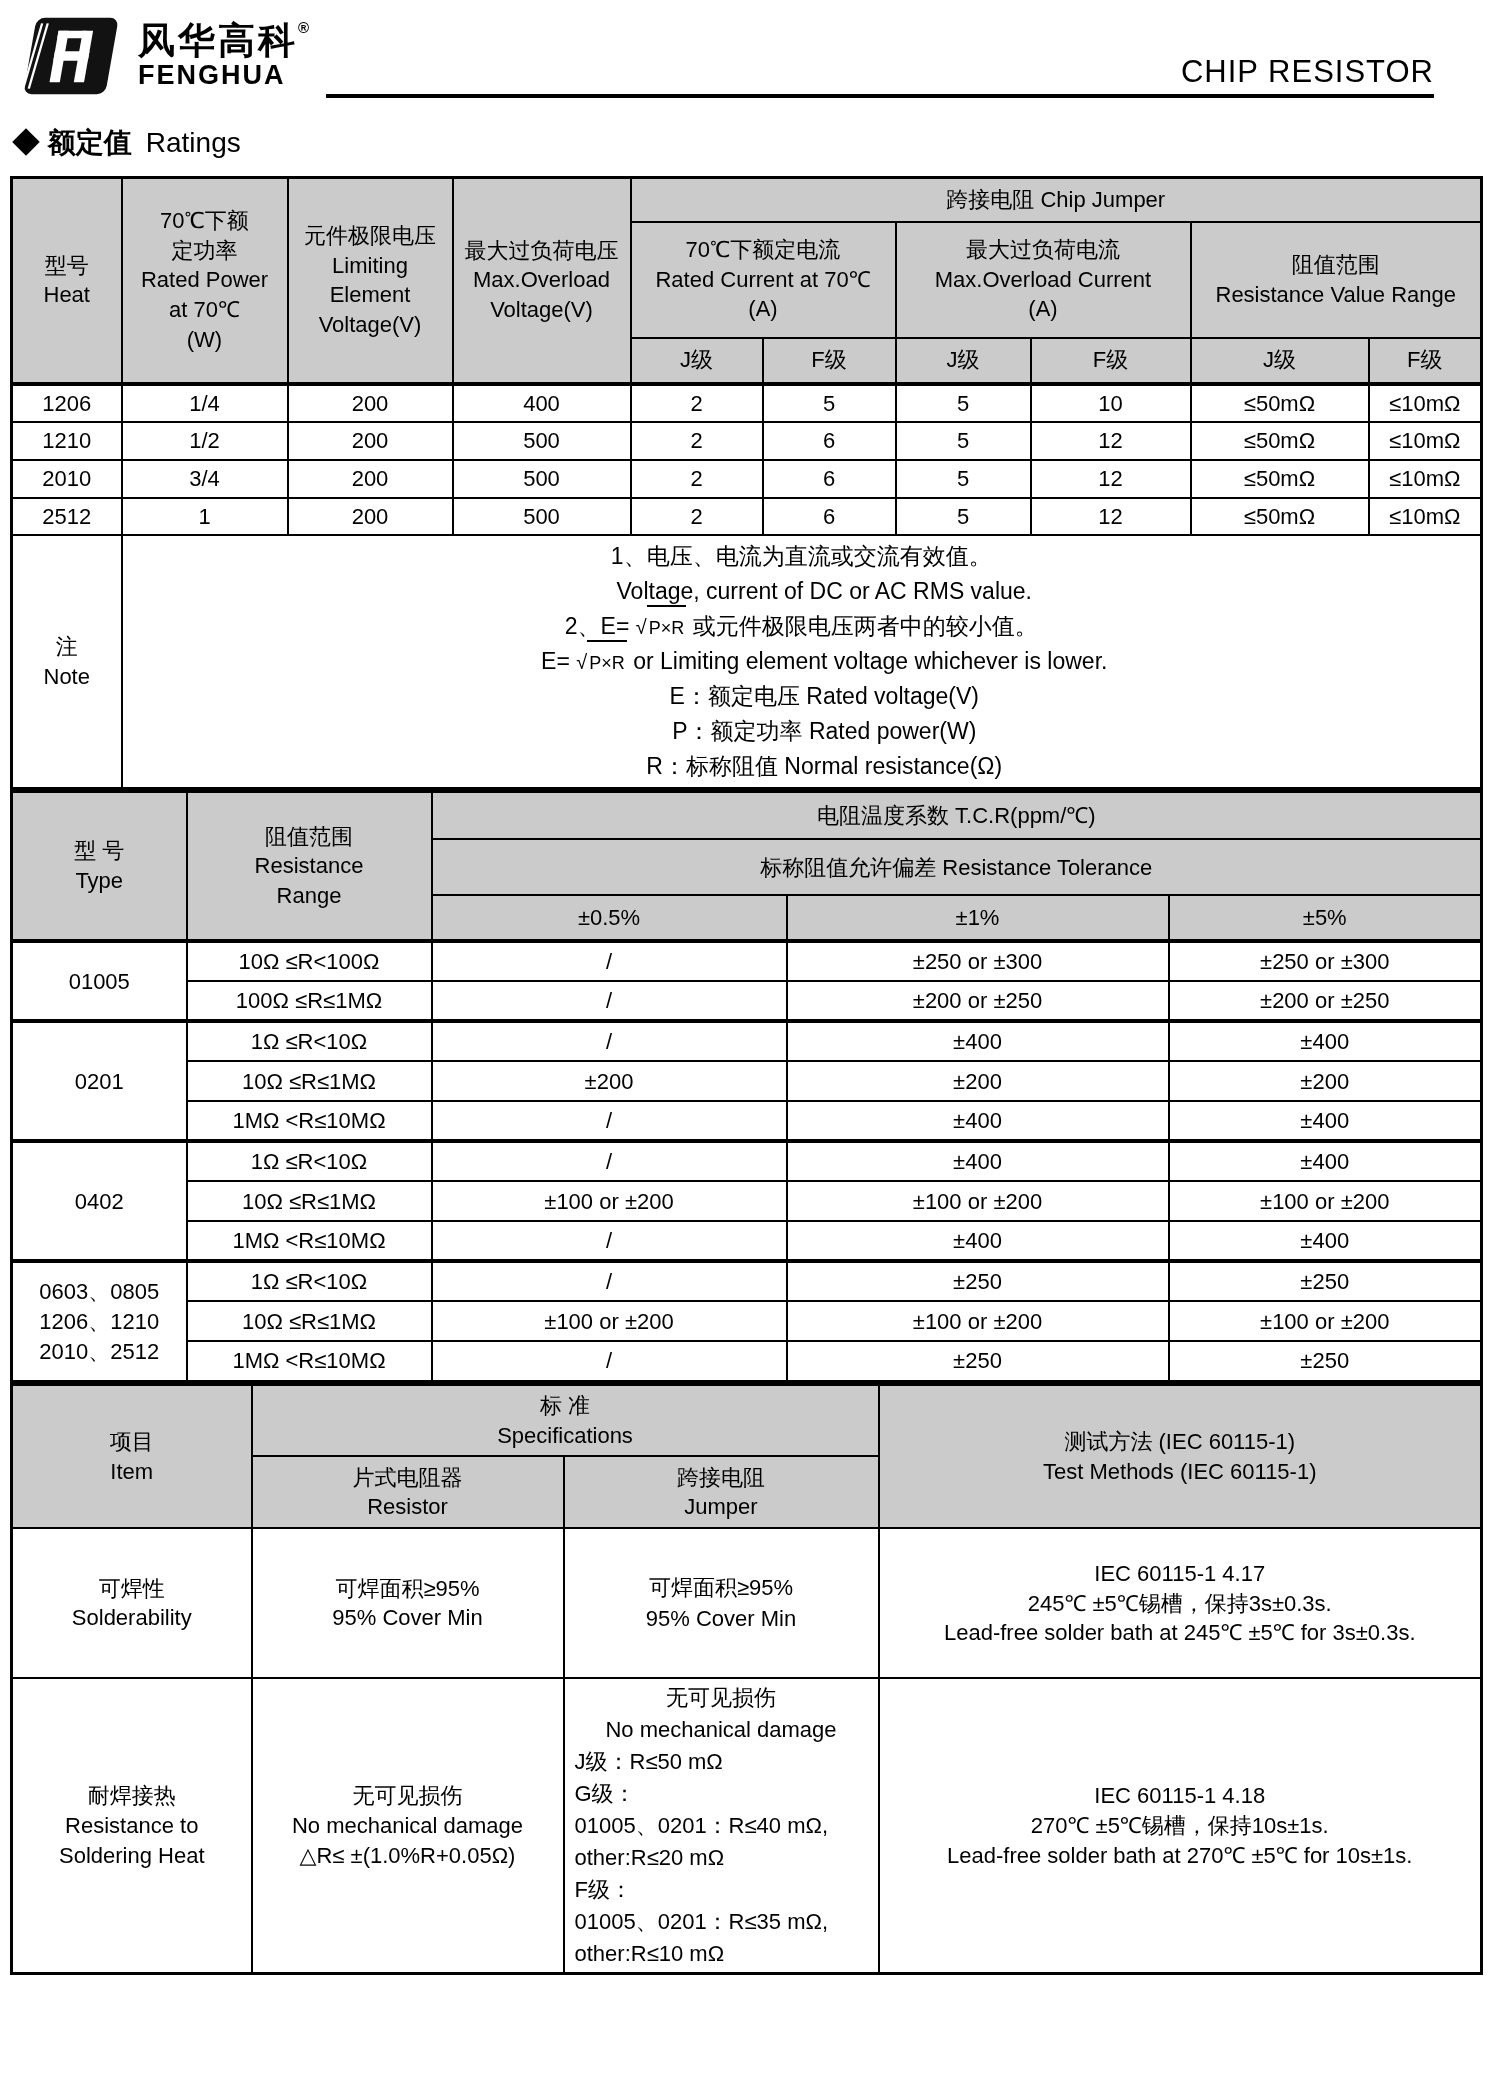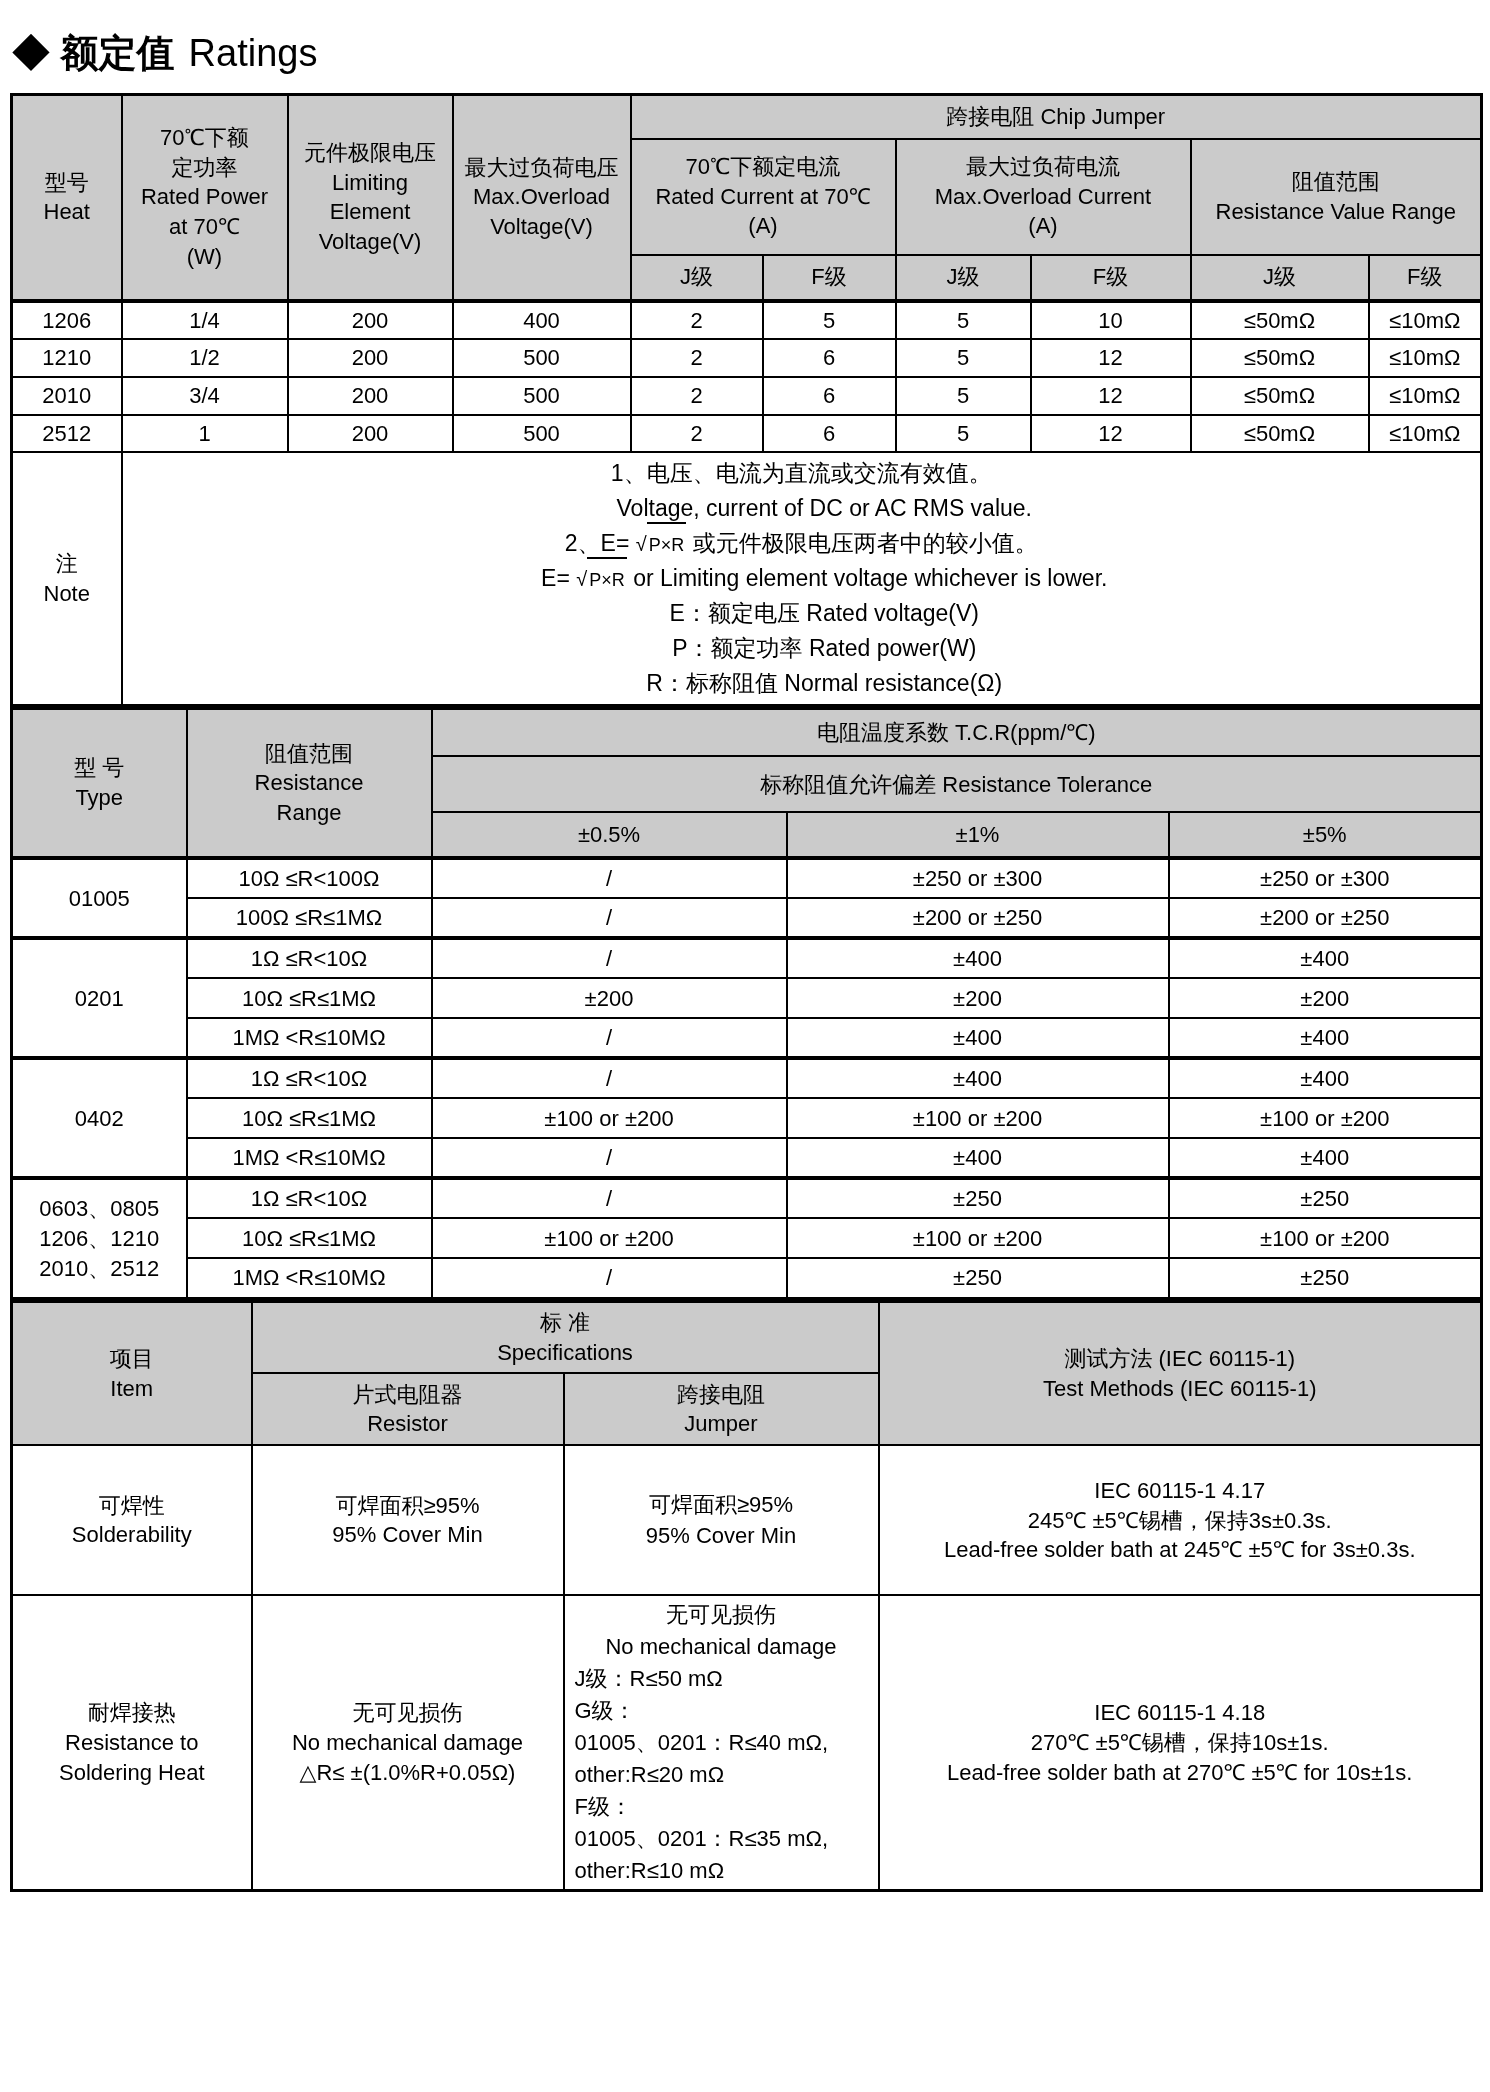--- a/index.html
+++ b/index.html
@@ -18,21 +18,21 @@
   .logo-texts { margin-left:10px; padding-top:8px; }
   .logo-reg { font-size:15px; vertical-align:top; position:relative; top:-2px; }
   .logo-cn { font-size:37px; font-weight:bold; letter-spacing:3px; line-height:1.05; }
   .logo-en { font-size:27px; font-weight:bold; letter-spacing:2px; line-height:1.1; }
   .hdr-right { flex:1; margin-left:14px; margin-right:46px;
                border-bottom:4px solid #000; padding-bottom:4px;
                display:flex; justify-content:flex-end; align-items:flex-end; height:84px; }
   .doc-title { font-size:31px; letter-spacing:1px; }
 
   
-  .sec-title { font-size:38px; margin:22px 0 14px 2px; }
+  .sec-title { font-size:28px; margin:22px 0 14px 2px; }
   .sec-title .cn { font-weight:bold; }
   .sec-title .en { font-weight:normal; margin-left:14px; }
 
   
   table.t { border-collapse:collapse; table-layout:fixed; width:1470px; border:3px solid #000; }
   .t th, .t td {
     border:2px solid #000;
     text-align:center; vertical-align:middle;
     font-weight:normal; font-size:22px; line-height:1.35;
     padding:3px 4px;
@@ -69,20 +69,42 @@
   .jc-body { text-align:left; padding-left:6px; white-space:pre-line;
              font-size:22px; line-height:1.45; }
   .jc-head { text-align:center; white-space:pre-line; font-size:22px; line-height:1.45; }
   .test-cell { text-align:left; padding-left:10px; line-height:1.55; }
 </style>
 </head>
 <body>
 
 <div class="page">
 
+  <div class="hdr">
+    <div class="logo-wrap">
+      <svg class="logo-icon" viewBox="0 0 120 90">
+        <g transform="skewX(-10)">
+          <rect x="26" y="4" width="88" height="82" rx="9" fill="#121212"></rect>
+          <path d="M33,10 L25,80" stroke="#ffffff" stroke-width="2.5" fill="none"></path>
+          <path d="M39,10 L31,80" stroke="#ffffff" stroke-width="2.5" fill="none"></path>
+          <rect x="52" y="18" width="11" height="55" fill="#ffffff"></rect>
+          <rect x="78" y="18" width="11" height="55" fill="#ffffff"></rect>
+          <rect x="52" y="40" width="37" height="10" fill="#ffffff"></rect>
+          <rect x="52" y="18" width="30" height="8" fill="#ffffff"></rect>
+        </g>
+      </svg>
+      <div class="logo-texts">
+        <div class="logo-cn"><span>风华高科</span><span class="logo-reg">®</span></div>
+        <div class="logo-en">FENGHUA</div>
+      </div>
+    </div>
+    <div class="hdr-right">
+      <div class="doc-title">CHIP RESISTOR</div>
+    </div>
+  </div>
 
   <div class="sec-title">
     <span class="cn">◆ 额定值</span><span class="en">Ratings</span>
   </div>
 
   <table class="t">
     <colgroup>
       <col style="width:110px">
         <col style="width:166px">
         <col style="width:165px">

